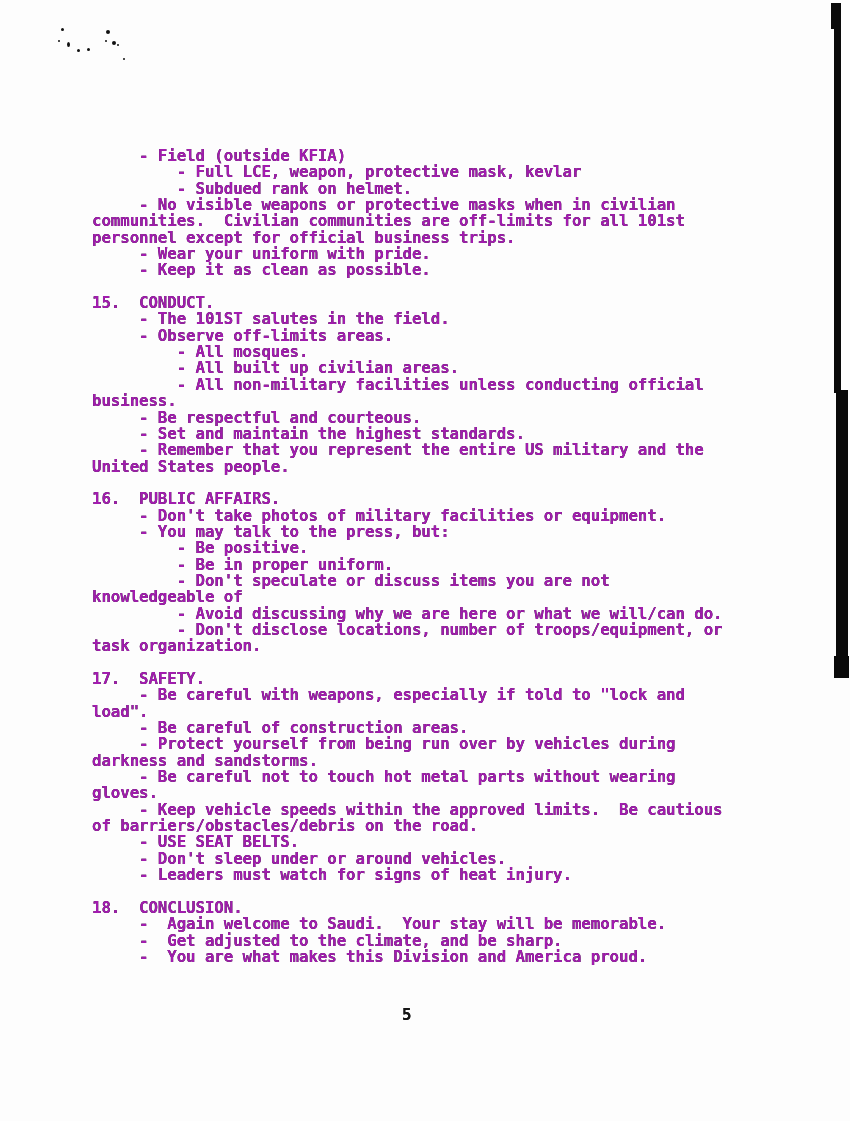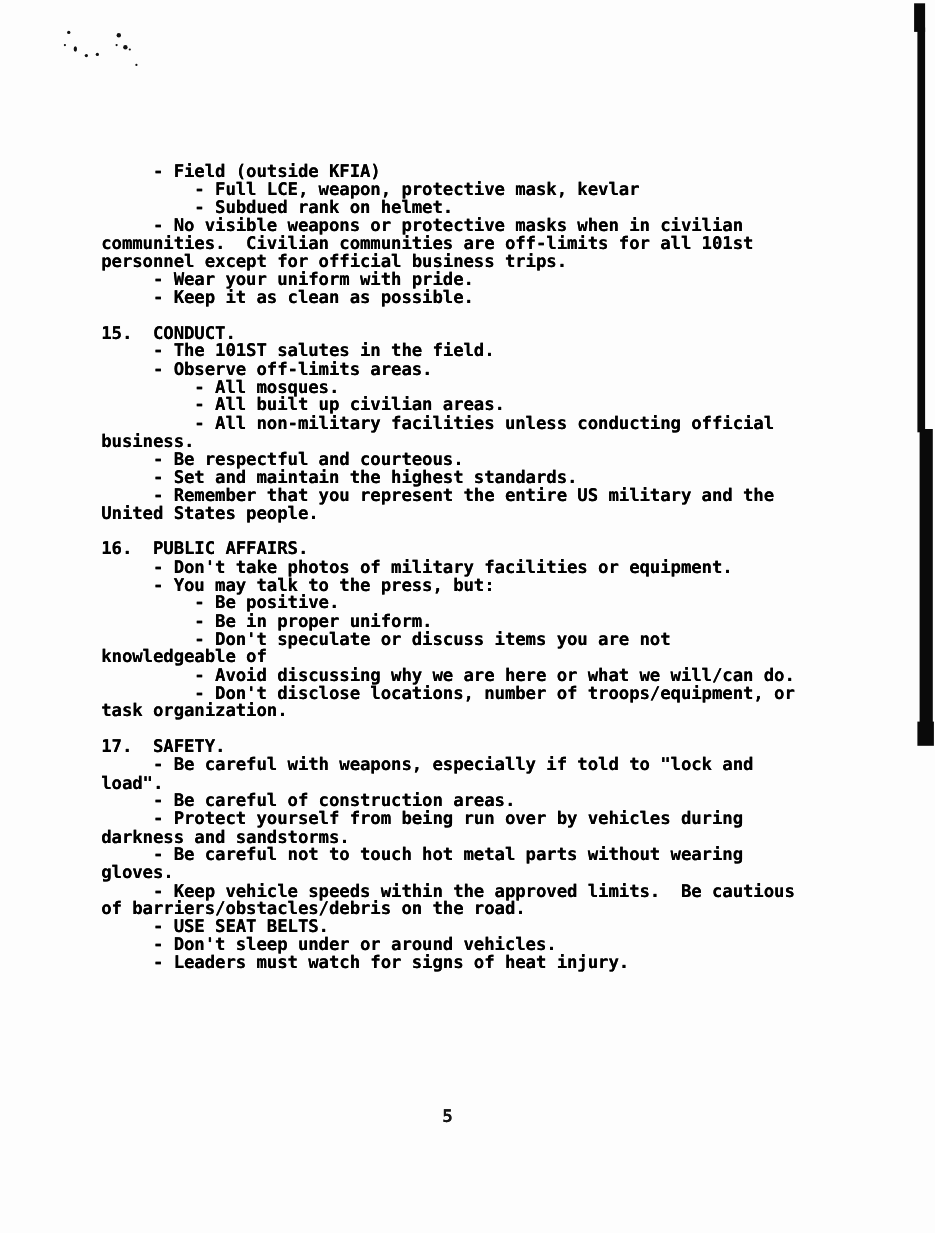--- a/index.html
+++ b/index.html
@@ -14,21 +14,21 @@
     position:absolute;
     left:92px;top:148px;
     width:730px;
   }
   pre.doc-block{
     margin:0 0 16.35px 0;
     font-family:"DejaVu Sans Mono",monospace;
     font-size:15.8px;
     line-height:16.35px;
     font-weight:bold;
-    color:#000000;
+    color:#a21caf;
     text-shadow:0 0 0.45px #161616;
     white-space:pre;
     letter-spacing:-0.1px;
   }
   #page-number{
     position:absolute;
     left:402px;top:1007px;
     font-size:15.8px;
     line-height:16.35px;
     font-weight:bold;
@@ -106,17 +106,21 @@
      - Be careful of construction areas.
      - Protect yourself from being run over by vehicles during
 darkness and sandstorms.
      - Be careful not to touch hot metal parts without wearing
 gloves.
      - Keep vehicle speeds within the approved limits.  Be cautious
 of barriers/obstacles/debris on the road.
      - USE SEAT BELTS.
      - Don't sleep under or around vehicles.
      - Leaders must watch for signs of heat injury.</pre>
+    <pre class="doc-block">18.  CONCLUSION.
+     -  Again welcome to Saudi.  Your stay will be memorable.
+     -  Get adjusted to the climate, and be sharp.
+     -  You are what makes this Division and America proud.</pre>
   </div>
 
   <div id="page-number">5</div>
 
 </div>
 
 </body></html>

